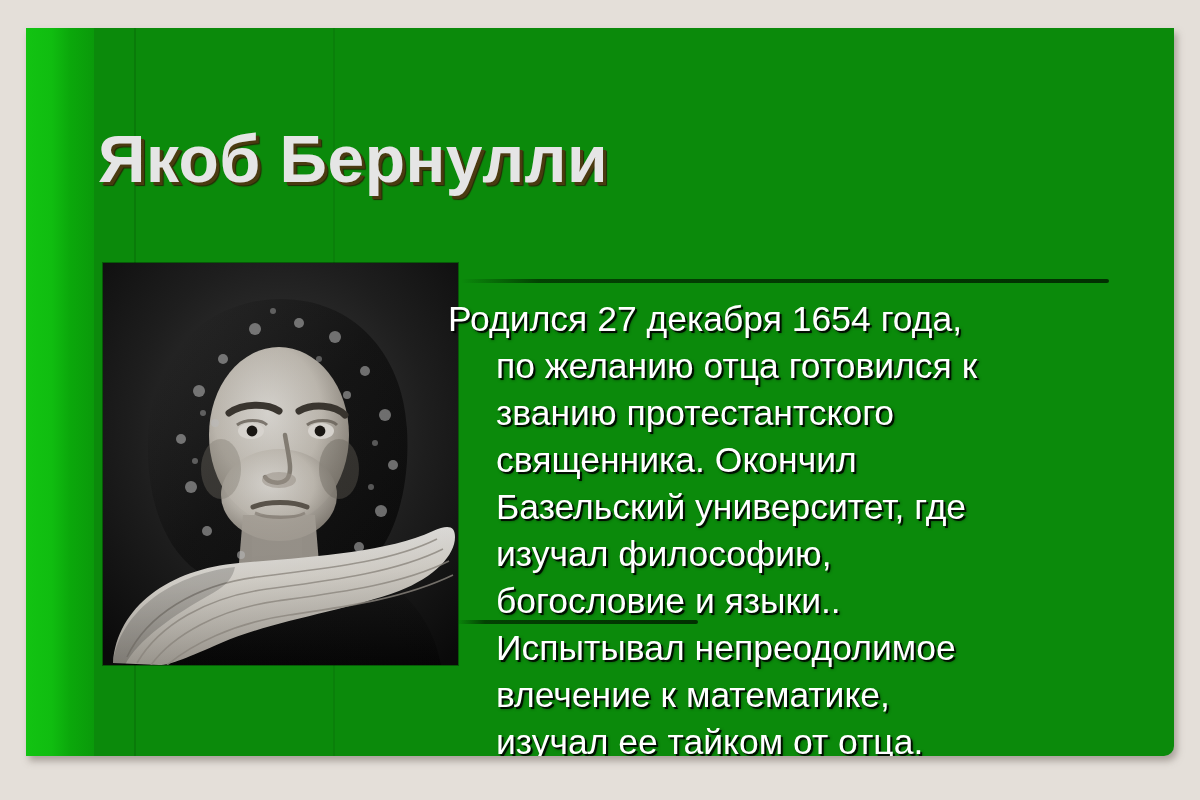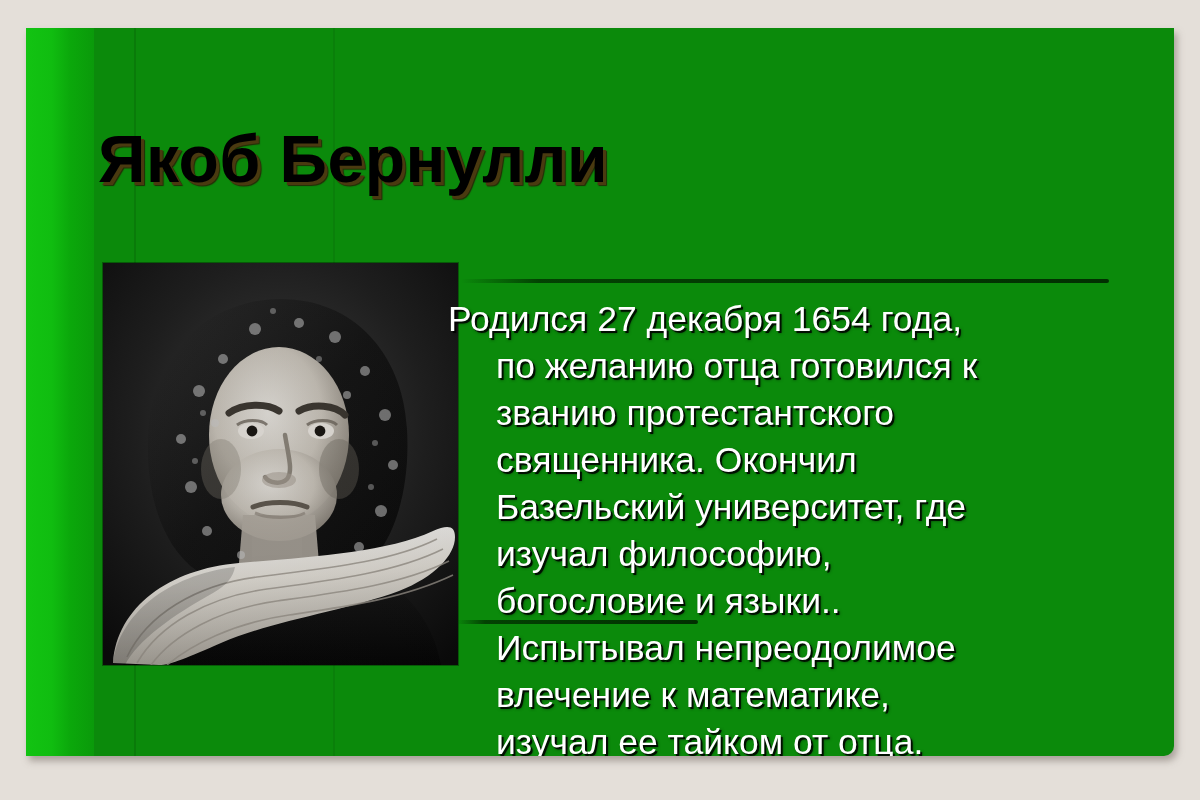--- a/index.html
+++ b/index.html
@@ -71,21 +71,21 @@
 
   
   #title {
     position: absolute;
     left: 72px;
     top: 98px;
     font-size: 66px;
     font-weight: bold;
     line-height: 1;
     letter-spacing: 0.5px;
-    color: #000000;
+    color: #e5e5e5;
     text-shadow:
        3px 3px 0 #4a3a10,
        4px 4px 1px rgba(40,28,6,0.85);
     white-space: nowrap;
   }
 
   
   #portrait {
     position: absolute;
     left: 77px;

